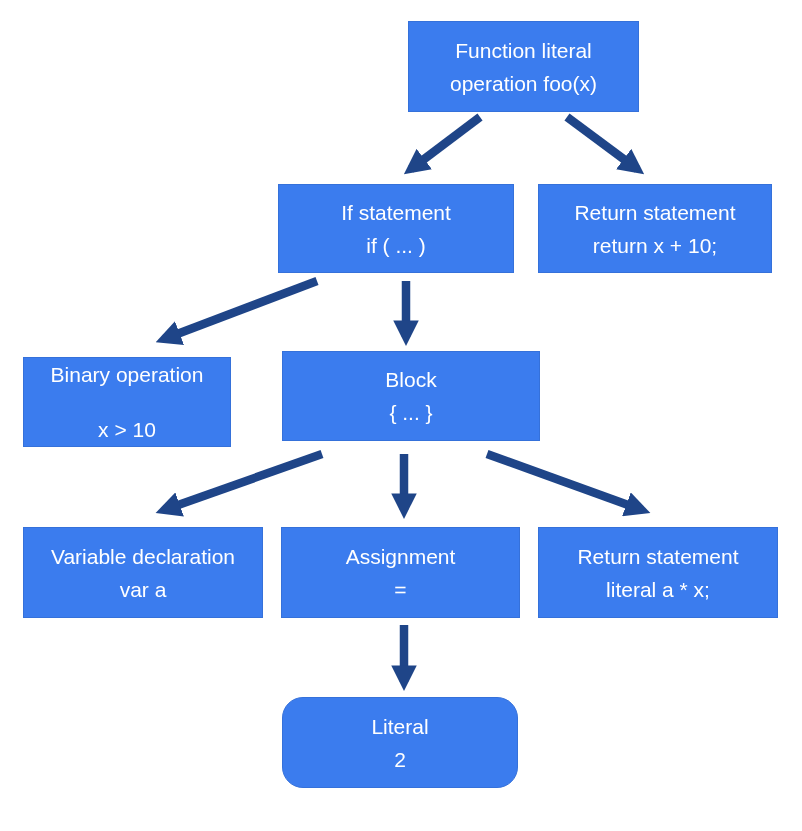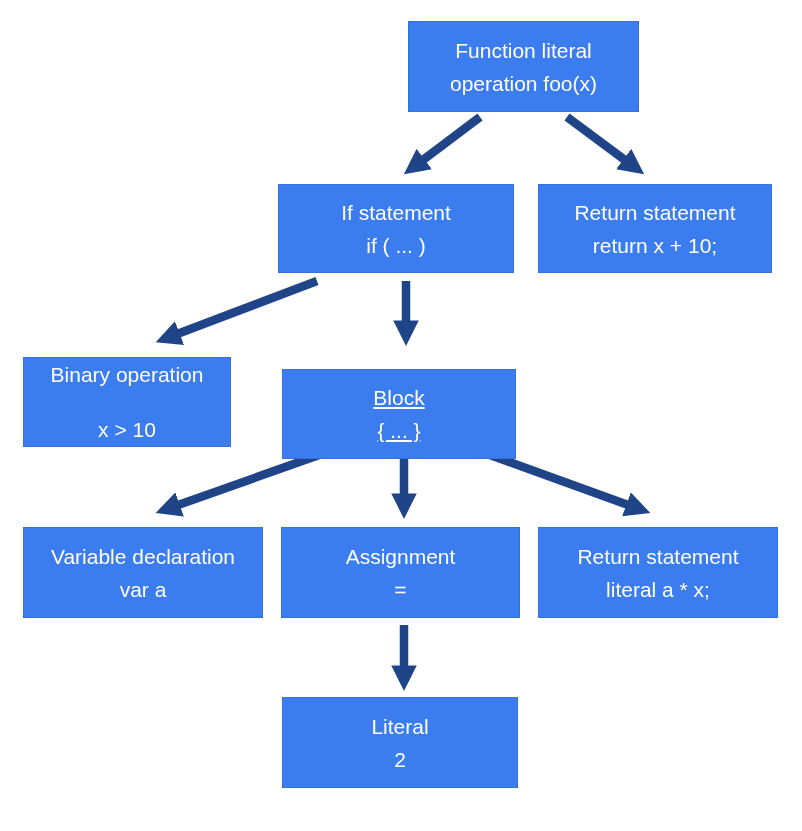--- a/index.html
+++ b/index.html
@@ -80,38 +80,38 @@
   <div class="node" style="left:538px;top:184px;width:234px;height:89px;">
     <div>Return statement</div>
     <div>return x + 10;</div>
   </div>
 
   <div class="node" style="left:23px;top:357px;width:208px;height:90px;justify-content:space-between;">
     <div>Binary operation</div>
     <div>x &gt; 10</div>
   </div>
 
-  <div class="node" style="left:282px;top:369px;width:234px;height:90px;text-decoration:underline;">
+  <div class="node" style="left:282px;top:351px;width:258px;height:90px;">
     <div>Block</div>
     <div>{ ... }</div>
   </div>
 
   <div class="node" style="left:281px;top:527px;width:239px;height:91px;">
     <div>Assignment</div>
     <div>=</div>
   </div>
 
   <div class="node" style="left:23px;top:527px;width:240px;height:91px;">
     <div>Variable declaration</div>
     <div>var a</div>
   </div>
 
   <div class="node" style="left:538px;top:527px;width:240px;height:91px;">
     <div>Return statement</div>
     <div>literal a * x;</div>
   </div>
 
-  <div class="node" style="left:282px;top:697px;width:236px;height:91px;">
+  <div class="node" style="left:282px;top:697px;width:236px;height:91px;border-radius:21px;">
     <div>Literal</div>
     <div>2</div>
   </div>
 
 </div>
 
 </body></html>

